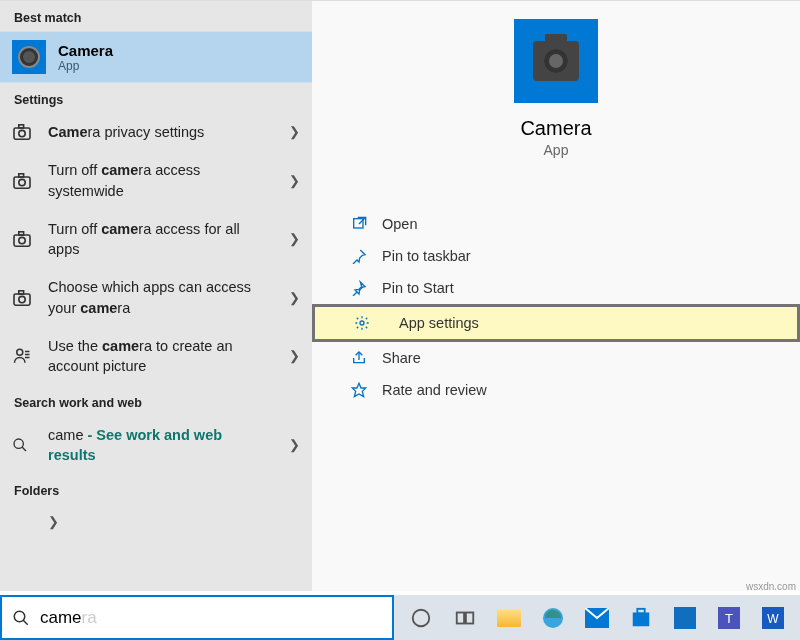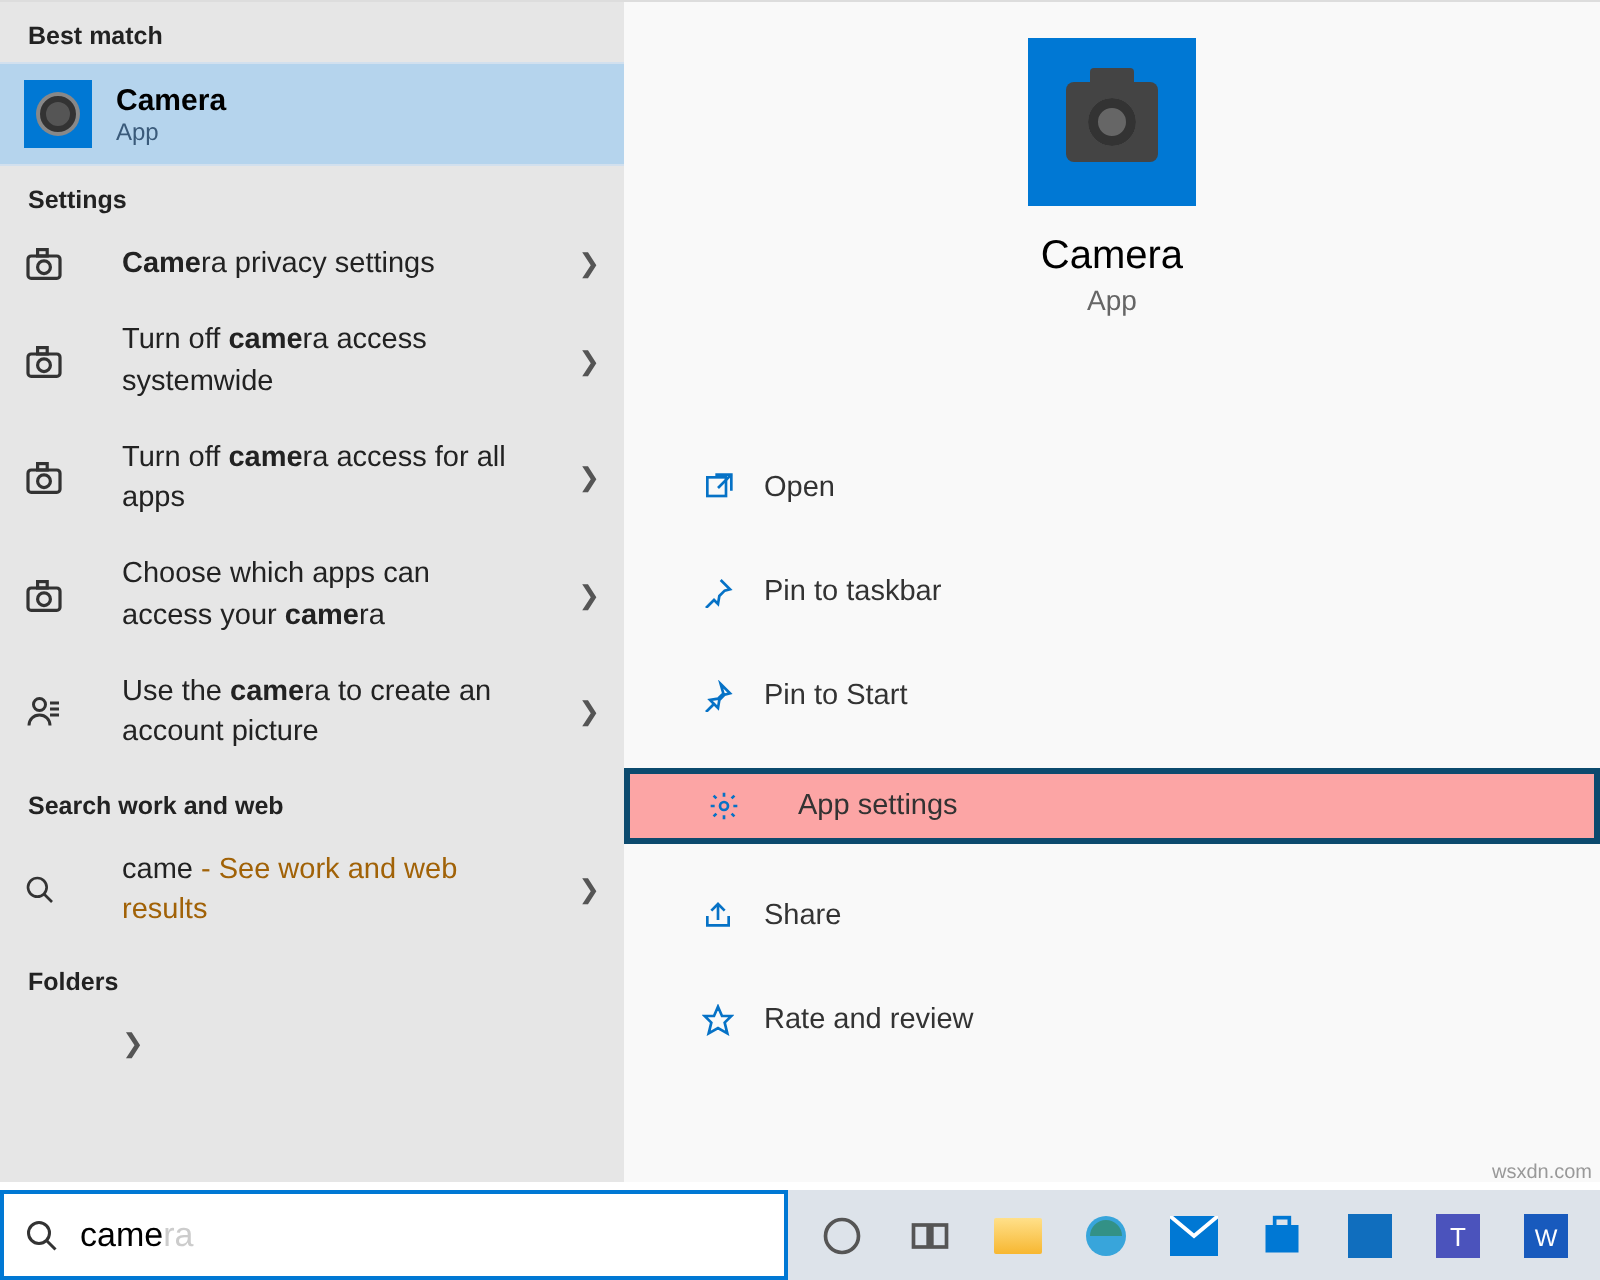--- a/index.html
+++ b/index.html
@@ -7,38 +7,38 @@
   .container { display: flex; height: 591px; background:#fff; border-top:1px solid #ddd;}
   .left { width: 312px; background: #e6e6e6; display: flex; flex-direction: column; }
   .right { flex: 1; background: #f9f9f9; display: flex; flex-direction: column; align-items: center; padding-top: 18px; position:relative;}
   .section-header { font-size: 12.5px; font-weight: 600; padding: 10px 14px 6px 14px; color: #222; }
   .best-match-item { background: #b5d4ed; display: flex; align-items: center; padding: 8px 12px; gap: 12px; border-top:1px solid #d2e0ee; border-bottom:1px solid #d2e0ee;}
   .tile { width: 34px; height: 34px; background: #0078d4; display: flex; align-items: center; justify-content: center; }
   .tile-inner { width: 18px; height: 18px; background: #555; border-radius: 50%; border: 3px solid #333; box-shadow: 0 0 0 2px #888; }
   .bm-text { display: flex; flex-direction: column; }
   .bm-title { font-weight: 600; font-size: 15px;}
   .bm-sub { font-size: 12px; color: #3a5a7a; }
-  .row { display: flex; align-items: center; padding: 9px 12px; gap: 29px; color:#222; line-height:1.4;}
+  .row { display: flex; align-items: center; padding: 9px 12px; gap: 16px; color:#222; line-height:1.4;}
   .row .ic { width: 20px; text-align:center; color:#333; flex-shrink:0;}
   .row .txt { flex: 1; font-size: 14.5px; }
   .row .chev { color: #555; font-size: 13px; }
   .folder-ic { width:18px; height:16px; background: linear-gradient(#ffe9a6,#f8ce5a); border-radius:2px 2px 0 0; position:relative;}
-  .hint { color: #a16207; }
+  .hint { color: #0f766e; font-weight: bold; }
   b { font-weight: 600; }
   .hero { display:flex; flex-direction:column; align-items:center;}
   .hero-tile { width: 84px; height: 84px; background: #0078d4; display:flex; align-items:center; justify-content:center; margin-bottom:14px;}
   .hero-camera { width:46px; height:40px; background:#444; border-radius:4px; position:relative;}
   .hero-camera::before { content:""; position:absolute; top:-7px; left:12px; width:22px; height:10px; background:#444; border-radius:2px 2px 0 0;}
   .hero-camera::after { content:""; position:absolute; top:8px; left:11px; width:24px; height:24px; border-radius:50%; background:#666; box-shadow:inset 0 0 0 5px #333;}
   .hero-title { font-size: 20px; margin-bottom:2px;}
   .hero-sub { font-size: 14px; color:#666;}
   .actions { width:100%; margin-top:50px;}
-  .action { display:flex; align-items:center; gap:14px; padding:8px 38px; font-size:14.5px; color:#333; position:relative;margin-top:20px;}
+  .action { display:flex; align-items:center; gap:14px; padding:8px 38px; font-size:14.5px; color:#333; position:relative;}
   .action .aic { width:18px; color:#0672c6; display:flex; align-items:center; justify-content:center;}
-  .action.highlight { background:#fca5a5; border:3px solid #0c4a6e;gap:28px;}
+  .action.highlight { background:#fef9c3; border:3px solid #737373;gap:28px;}
   .searchbar { position:absolute; bottom:0; left:0; width:394px; height:45px; border:2px solid #0078d4; background:#fff; display:flex; align-items:center; padding:0 10px; gap:10px;}
   .searchbar .si { color:#333;}
   .taskbar { position:absolute; bottom:0; left:394px; right:0; height:45px; background:#dde3ea; display:flex; align-items:center; padding:0 6px; gap:2px;}
   .tb-item { width:46px; height:42px; display:flex; align-items:center; justify-content:center; font-size:20px;}
   .watermark { position:absolute; bottom:48px; right:4px; font-size:10px; color:#999;}
   svg { display:block;}
   .typed-cursor { color:#ccc;}
 </style>
 </head>
 <body>

